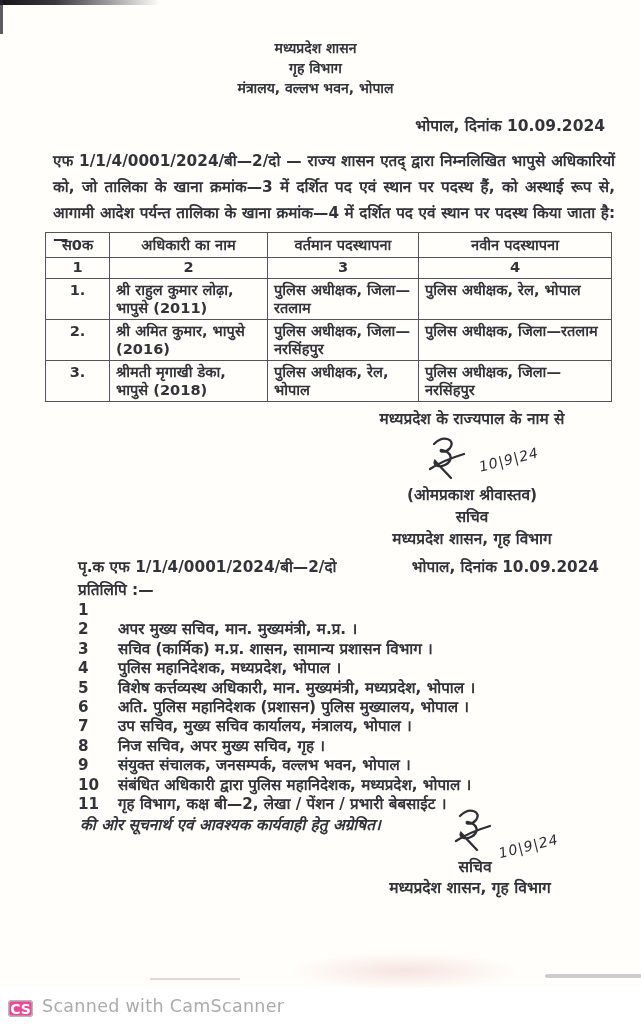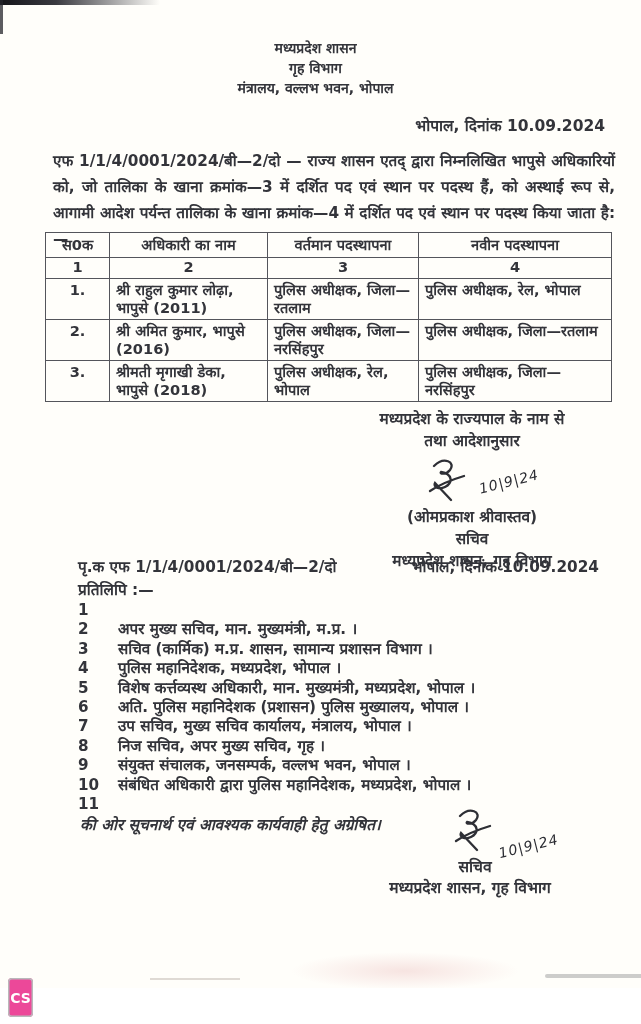--- a/index.html
+++ b/index.html
@@ -51,21 +51,21 @@
 
   
   .sig2-scr{position:absolute;top:808px;left:436px;}
   .sig2-date{position:absolute;top:838px;left:498px;font-size:14px;font-style:italic;
     transform:rotate(-14deg);letter-spacing:1px;color:#2c2d33;}
   .sig2-title{position:absolute;top:855px;left:390px;width:170px;text-align:center;font-size:15.6px;font-weight:700;}
   .sig2-dept{position:absolute;top:876px;left:320px;width:300px;text-align:center;font-size:15.6px;font-weight:700;}
 
   
   .footer{position:absolute;left:0;right:0;bottom:0;height:36px;background:#ffffff;}
-  .cs-badge{position:absolute;left:8px;bottom:7px;width:25px;height:39px;background:#ec4899;border-radius:4px;
+  .cs-badge{position:absolute;left:8px;bottom:7px;width:25px;height:17px;background:#ec4899;border-radius:4px;
     color:#fff;font-weight:700;font-size:14px;display:flex;align-items:center;justify-content:center;
     box-shadow:0 0 0 1.5px #b9b9bb inset;}
   .cs-text{position:absolute;left:42px;bottom:8px;font-size:17.5px;color:#ababad;letter-spacing:.3px;}
 </style>
 </head>
 <body>
 
 <div class="page">
 
   <div class="edge-top"></div>
@@ -119,21 +119,20 @@
       <td class="c">3.</td>
       <td>श्रीमती मृगाखी डेका, भापुसे (2018)</td>
       <td>पुलिस अधीक्षक, रेल, भोपाल</td>
       <td>पुलिस अधीक्षक, जिला—नरसिंहपुर</td>
     </tr>
   </tbody>
     </table>
 
   <div class="sig1">
     <div class="l">मध्यप्रदेश के राज्यपाल के नाम से</div>
-    <div class="l">तथा आदेशानुसार</div>
     <div class="sign-row">
       <svg class="scribble" width="64" height="46" viewBox="0 0 64 46">
         <path d="M24 8 C34 -2 46 4 40 12 C36 17 29 16 31 14 C43 16 43 25 35 29 C29 32 23 29 25 25 L41 42 M20 33 C32 25 44 21 54 18" stroke="#2e2f35" stroke-width="2.3" fill="none" stroke-linecap="round"></path>
       </svg>
       <span class="hand-date">10|9|24</span>
     </div>
     <div class="l">(ओमप्रकाश श्रीवास्तव)</div>
     <div class="l">सचिव</div>
     <div class="l">मध्यप्रदेश शासन, गृह विभाग</div>
   </div>
@@ -177,29 +176,31 @@
     <div class="copy-item">
         <span class="n">9</span>
         <span>संयुक्त संचालक, जनसम्पर्क, वल्लभ भवन, भोपाल ।</span>
       </div>
     <div class="copy-item">
         <span class="n">10</span>
         <span>संबंधित अधिकारी द्वारा पुलिस महानिदेशक, मध्यप्रदेश, भोपाल ।</span>
       </div>
     <div class="copy-item">
         <span class="n">11</span>
+        <span>गृह विभाग, कक्ष बी—2, लेखा / पेंशन / प्रभारी बेबसाईट ।</span>
       </div>
   </div>
 
   <div class="fwd">की ओर सूचनार्थ एवं आवश्यक कार्यवाही हेतु अग्रेषित।</div>
 
   <svg class="sig2-scr" width="64" height="46" viewBox="0 0 64 46">
     <path d="M24 8 C34 -2 46 4 40 12 C36 17 29 16 31 14 C43 16 43 25 35 29 C29 32 23 29 25 25 L41 42 M20 33 C32 25 44 21 54 18" stroke="#2e2f35" stroke-width="2.3" fill="none" stroke-linecap="round"></path>
   </svg>
   <div class="sig2-date">10|9|24</div>
   <div class="sig2-title">सचिव</div>
   <div class="sig2-dept">मध्यप्रदेश शासन, गृह विभाग</div>
 
   <div class="footer">
     <div class="cs-badge">CS</div>
+    <div class="cs-text">Scanned with CamScanner</div>
   </div>
 
 </div>
 
 </body></html>

